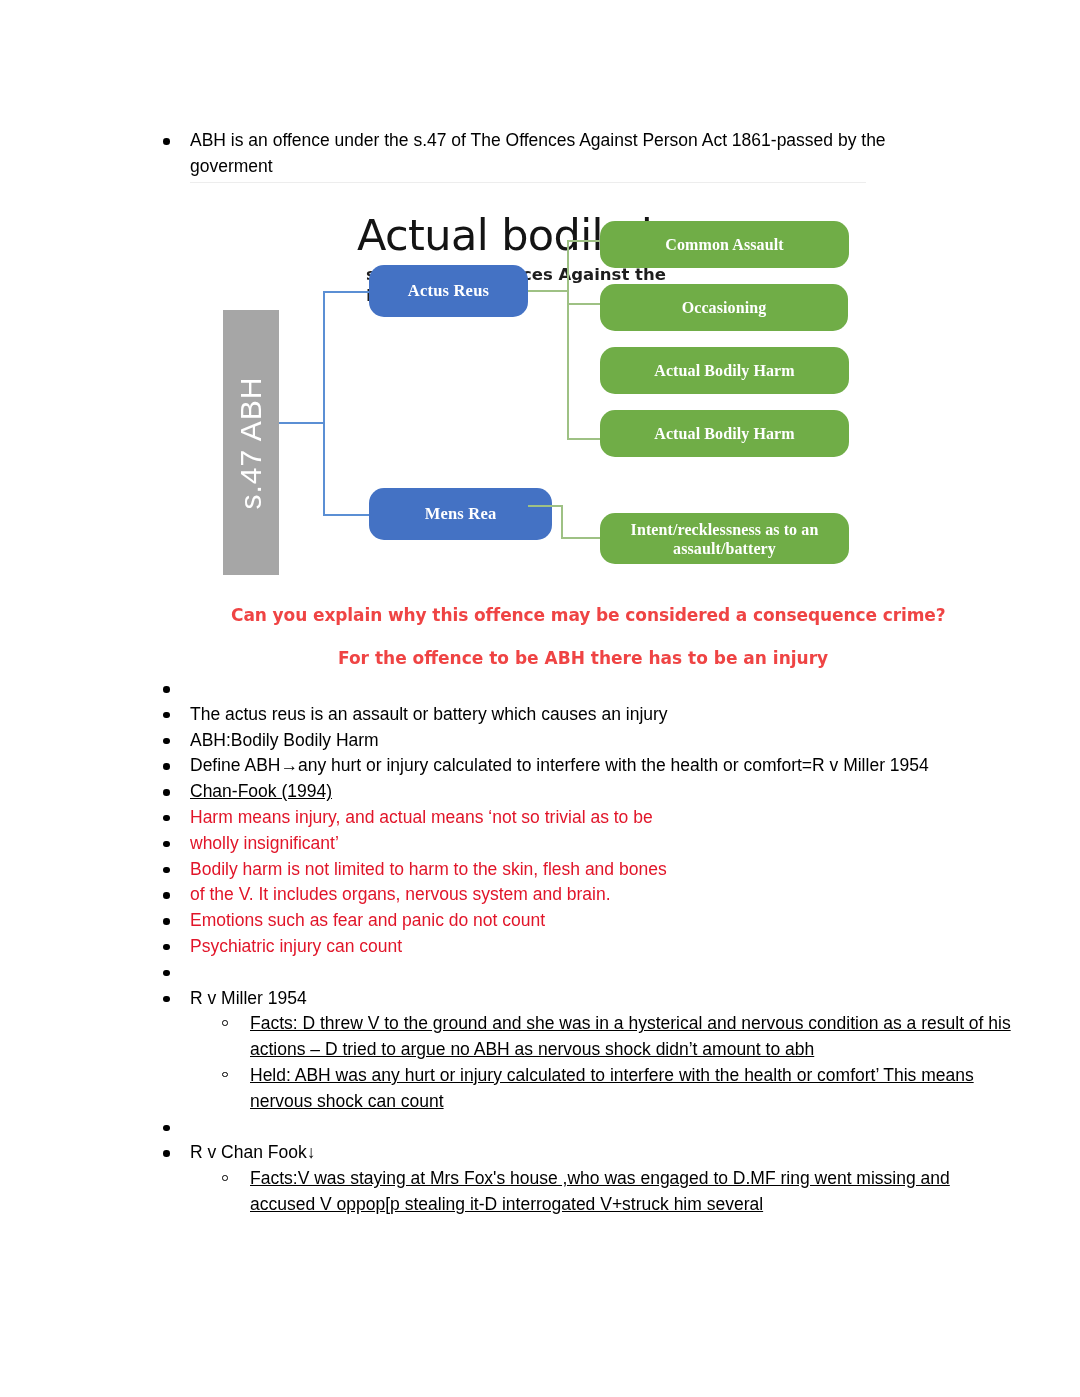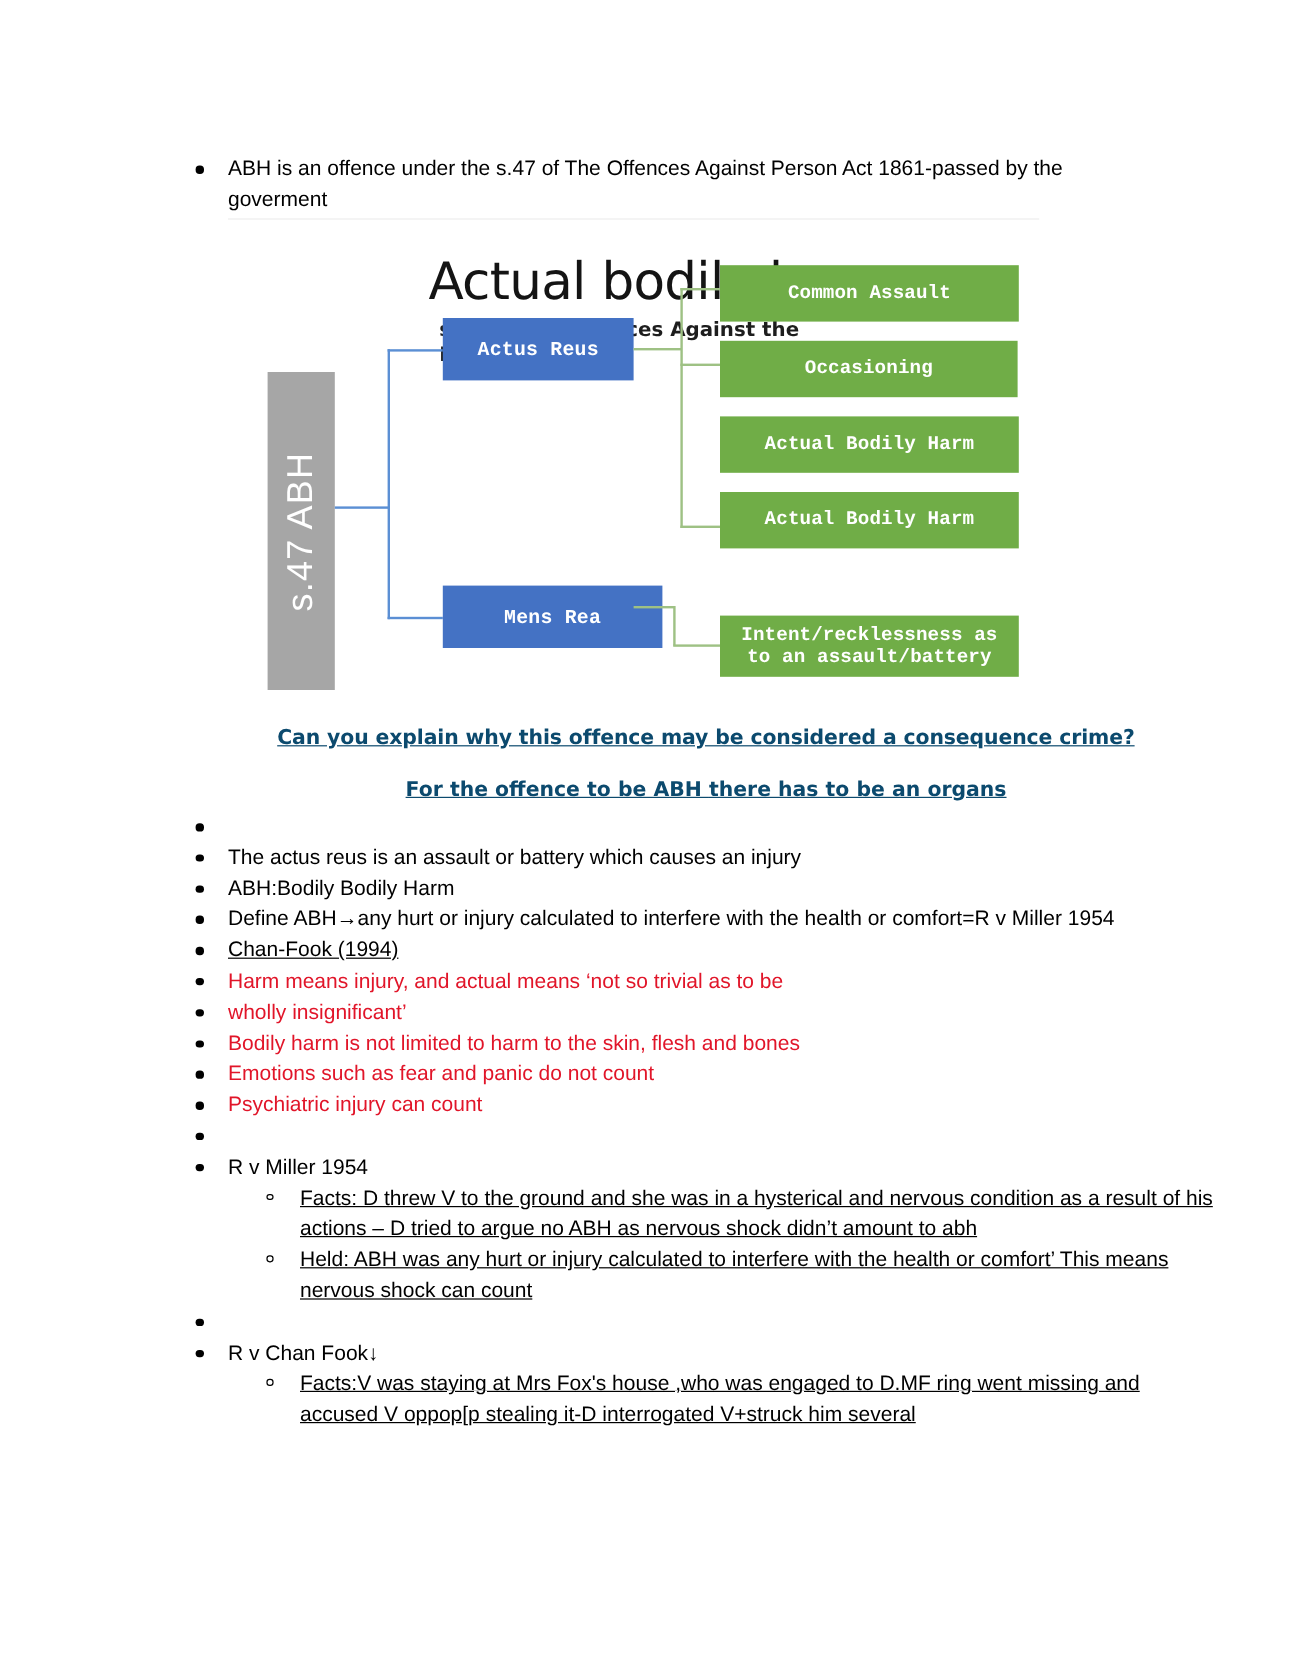--- a/index.html
+++ b/index.html
@@ -130,22 +130,23 @@
     font-family: "Liberation Sans", sans-serif;
   }
 
   .nodebox {
     position: absolute;
     display: flex;
     align-items: center;
     justify-content: center;
     text-align: center;
     color: #ffffff;
-    font-family: Liberation Mono, monospace;
+    font-family: Liberation Serif, serif;
     box-sizing: border-box;
+    border-radius: 15px;
   }
   .nodebox.blue {
     background: #4472c4;
     font-size: 16.5px;
     font-weight: 700;
     letter-spacing: 0.2px;
   }
   .nodebox.green {
     background: #70ad47;
     font-size: 16px;
@@ -158,23 +159,22 @@
   
   .ln { position: absolute; }
   .ln.h { height: 2px; }
   .ln.v { width: 2px; }
   .ln.blue  { background: #5b8fd4; }
   .ln.green { background: #9ec184; }
 
   .caption {
     position: absolute;
     font-family: "DejaVu Sans", sans-serif;
-    color: #0c4a6e;
+    color: #ef4444;
     white-space: nowrap;
-    text-decoration: underline;
   }
   .caption.q {
     left: 12px;
     top: 405px;
     font-size: 17px;
     font-weight: 600;
     letter-spacing: -0.1px;
   }
   .caption.s {
     left: 119px;
@@ -235,38 +235,39 @@
         <span>Actual Bodily Harm</span>
       </div>
     <div class="nodebox green" style="left:381px; top:210px; width:249px; height:47px;">
         <span>Actual Bodily Harm</span>
       </div>
     <div class="nodebox green" style="left:381px; top:313px; width:249px; height:51px;">
         <span>Intent/recklessness as to an assault/battery</span>
       </div>
 
     <div class="caption q">Can you explain why this offence may be considered a consequence crime?</div>
-    <div class="caption s"><span>For the offence to be ABH </span><b>there has to be an organs</b></div>
+    <div class="caption s"><span>For the offence to be ABH </span><b>there has to be an injury</b></div>
   </div>
 
   <div class="blk" style="top:676px;">
 
     <div class="li lvl1 empty"><span class="txt"></span></div>
 
     <div class="li lvl1" style="width:760px;"><span class="txt">The actus reus is an assault or battery which causes an injury</span></div>
 
     <div class="li lvl1" style="width:760px;"><span class="txt">ABH:Bodily Bodily Harm</span></div>
 
     <div class="li lvl1" style="width:765px;"><span class="txt">Define ABH→any hurt or injury calculated to interfere with the health or comfort=R v Miller 1954</span></div>
 
     <div class="li lvl1 underline" style="width:760px;"><span class="txt">Chan-Fook (1994)</span></div>
 
     <div class="li lvl1 red" style="width:760px;"><span class="txt">Harm means injury, and actual means ‘not so trivial as to be</span></div>
     <div class="li lvl1 red" style="width:760px;"><span class="txt">wholly insignificant’</span></div>
     <div class="li lvl1 red" style="width:760px;"><span class="txt">Bodily harm is not limited to harm to the skin, flesh and bones</span></div>
+    <div class="li lvl1 red" style="width:760px;"><span class="txt">of the V. It includes organs, nervous system and brain.</span></div>
     <div class="li lvl1 red" style="width:760px;"><span class="txt">Emotions such as fear and panic do not count</span></div>
     <div class="li lvl1 red" style="width:760px;"><span class="txt">Psychiatric injury can count</span></div>
 
     <div class="li lvl1 empty"><span class="txt"></span></div>
 
     <div class="li lvl1" style="width:760px;"><span class="txt">R v Miller 1954</span></div>
     <div class="li lvl2" style="width:768px;"><span class="txt">Facts: D threw V to the ground and she was in a hysterical and nervous condition as a result of his actions – D tried to argue no ABH as nervous shock didn’t amount to abh</span></div>
     <div class="li lvl2" style="width:770px;"><span class="txt">Held: ABH was any hurt or injury calculated to interfere with the health or comfort’ This means nervous shock can count</span></div>
 
     <div class="li lvl1 empty"><span class="txt"></span></div>

